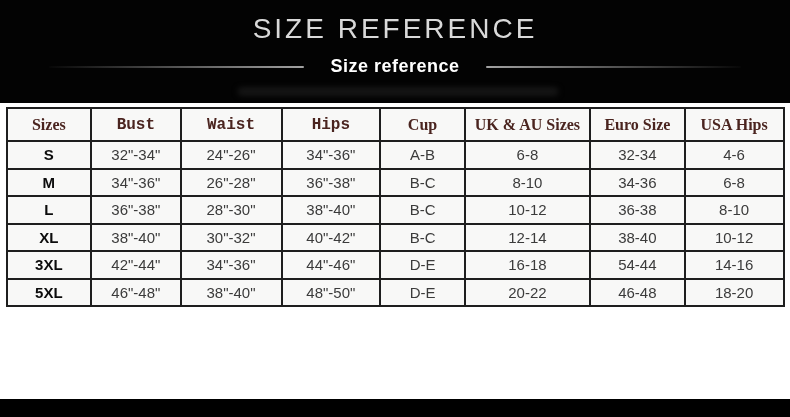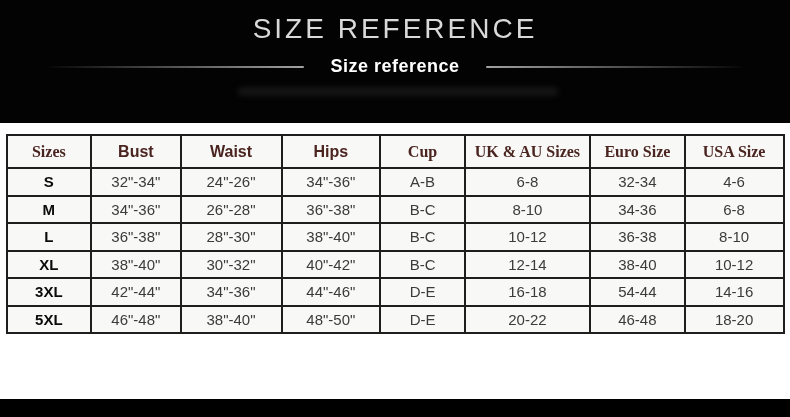--- a/index.html
+++ b/index.html
@@ -10,21 +10,21 @@
     --title-text:#d9d9d9;
     --grid-line:#1e1e1e;
   }
   html,body{margin:0;padding:0;}
   body{
     width:790px;height:417px;position:relative;overflow:hidden;
     background:#ffffff;font-family:"Liberation Sans",sans-serif;
   }
   
   .hero{
-    width:790px;height:123px;background:var(--page-bg);position:relative;
+    width:790px;height:103px;background:var(--page-bg);position:relative;
   }
   .hero-title{
     margin:0;padding-top:13px;text-align:center;
     font-size:28px;font-weight:400;letter-spacing:3px;
     color:var(--title-text);font-family:"Liberation Sans",sans-serif;
   }
   .subtitle-row{
     margin-top:11px;display:flex;align-items:center;justify-content:center;gap:26px;
   }
   .divider-line{height:2px;width:255px;border-radius:1px;}
@@ -36,37 +36,37 @@
   }
   .hero-subtitle{
     color:#ffffff;font-weight:700;font-size:18px;letter-spacing:0.5px;
     font-family:"Liberation Sans",sans-serif;
   }
   .subtitle-ghost{
     position:absolute;left:238px;top:88px;width:320px;height:7px;
     background:rgba(45,45,45,0.55);filter:blur(3px);border-radius:3px;
   }
   
-  .table-wrap{padding-top:11px;}
+  .table-wrap{padding-top:4px;}
   table.size-table{
     margin:0 auto;width:779px;table-layout:fixed;
     border-collapse:collapse;background:var(--panel-bg);
     border:2px solid #141414;
   }
   .size-table th,.size-table td{
     border:2px solid var(--grid-line);
     text-align:center;vertical-align:middle;
     overflow:hidden;white-space:nowrap;
     padding:0;
   }
   .size-table th{
     height:31px;font-size:16px;color:var(--header-text);font-weight:700;
   }
   .size-table th.serif{font-family:"Liberation Serif",serif;}
-  .size-table th.sans{font-family:Liberation Sans, sans-serif;}
+  .size-table th.sans{font-family:Liberation Mono, monospace;}
   .size-table td{
     height:25.5px;font-size:15px;color:var(--body-text);
     font-family:"Liberation Sans",sans-serif;
   }
   .size-table td.size-label{
     font-weight:700;color:#0c0c0c;font-size:15px;
   }
   
   .footer-bar{
     position:absolute;left:0;bottom:0;width:790px;height:18px;background:#000000;
@@ -99,21 +99,21 @@
       </colgroup>
     <thead>
       <tr>
           <th class="serif">Sizes</th>
           <th class="sans">Bust</th>
           <th class="sans">Waist</th>
           <th class="sans">Hips</th>
           <th class="serif">Cup</th>
           <th class="serif">UK &amp; AU Sizes</th>
           <th class="serif">Euro Size</th>
-          <th class="serif">USA Size</th>
+          <th class="serif">USA Hips</th>
         </tr>
     </thead>
     <tbody>
         <tr>
           <td class="size-label">S</td>
           <td>32"-34"</td>
           <td>24"-26"</td>
           <td>34"-36"</td>
           <td>A-B</td>
           <td>6-8</td>

